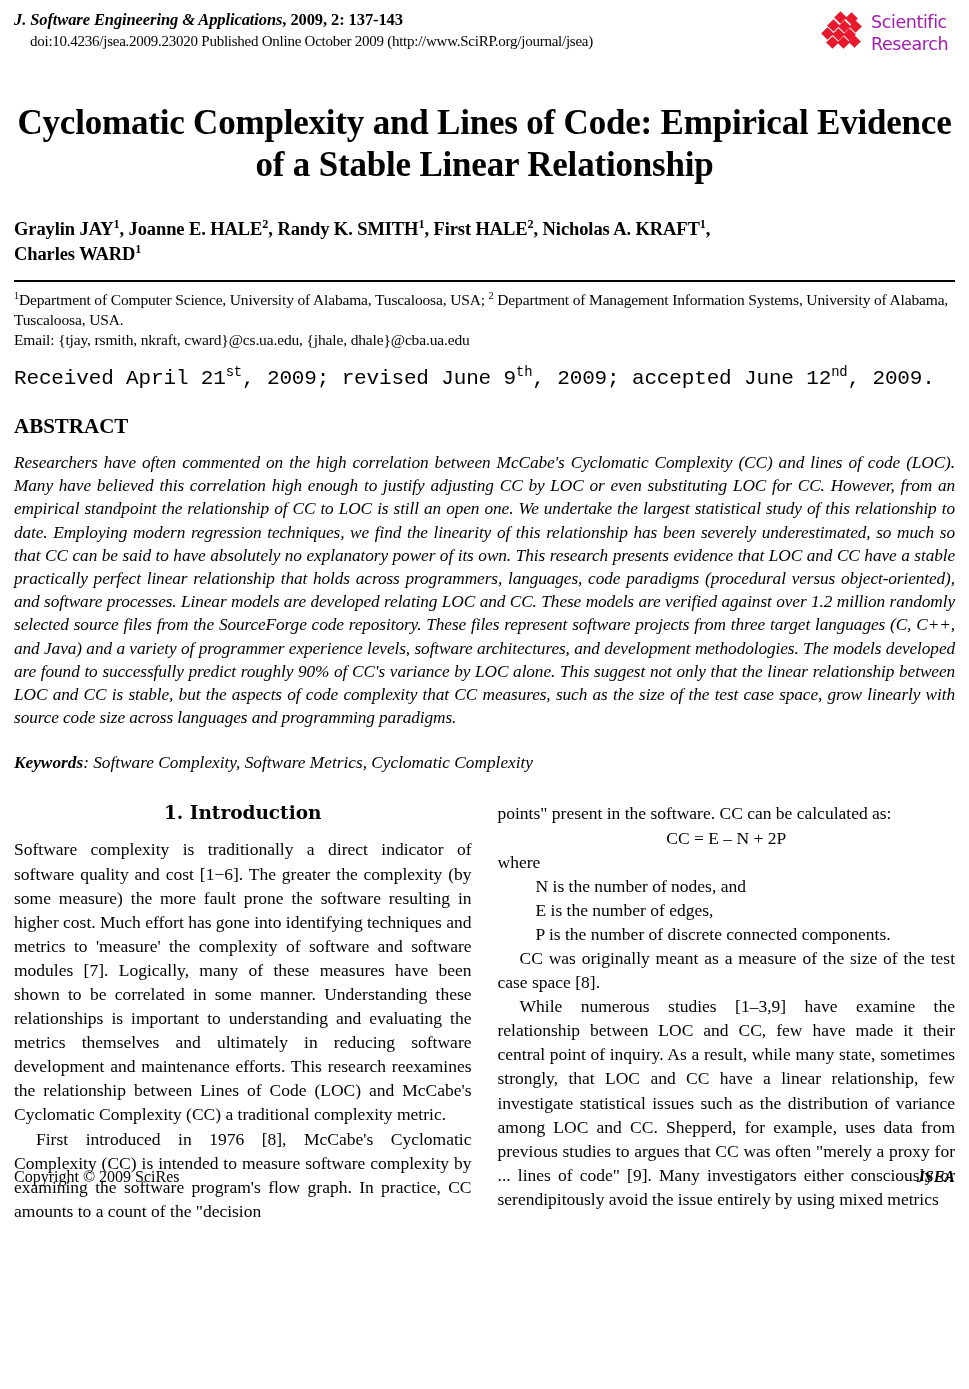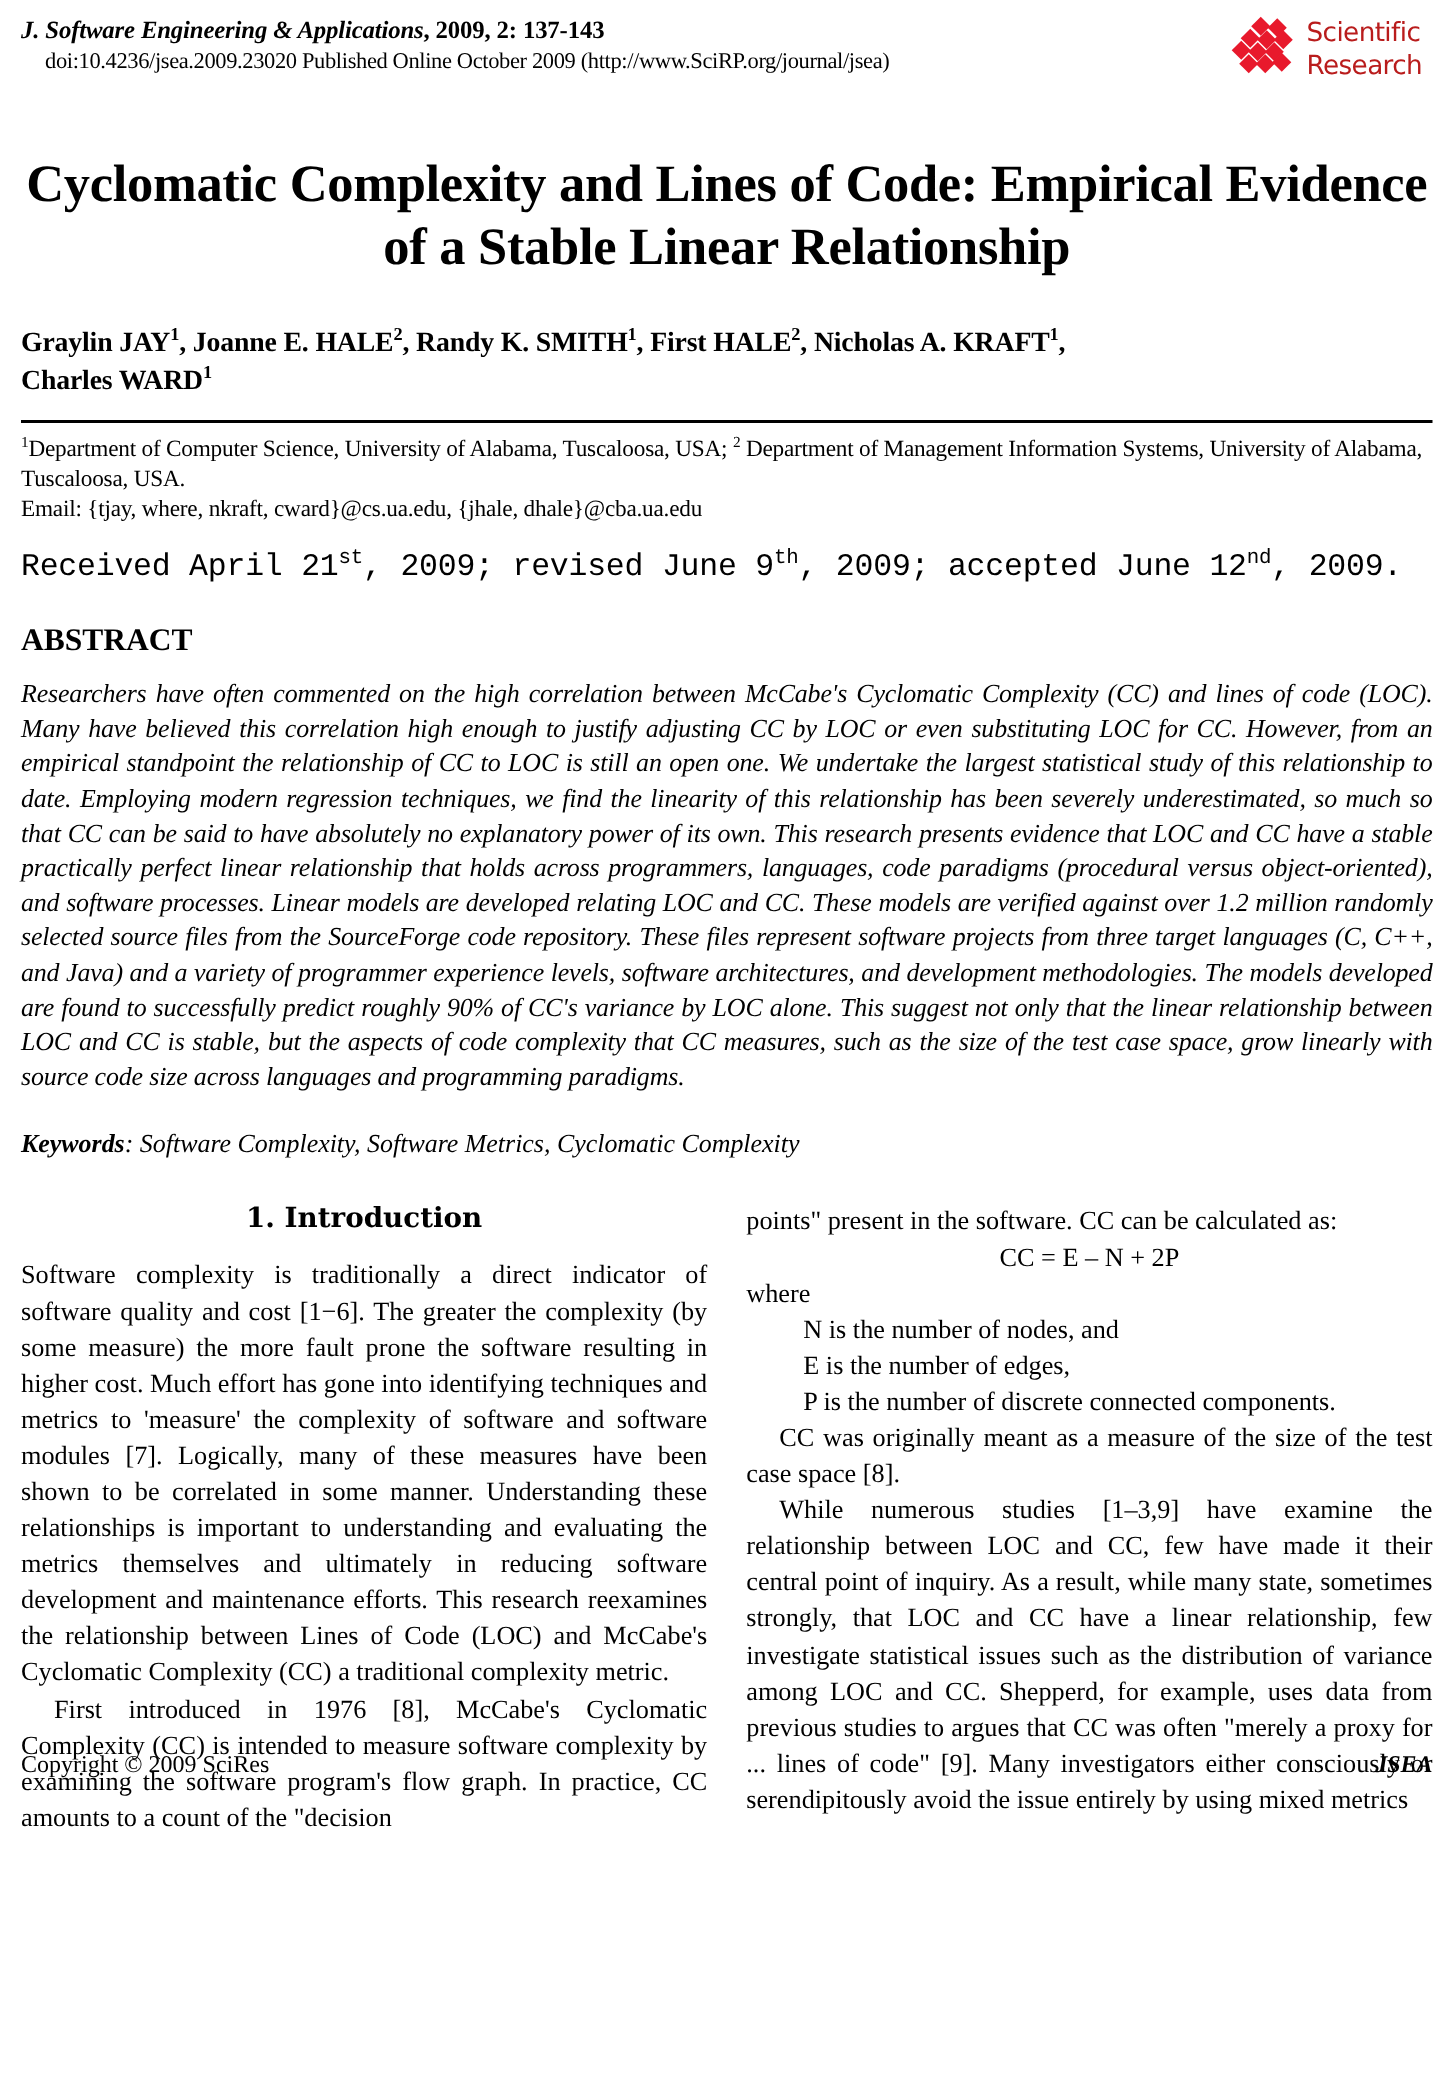--- a/index.html
+++ b/index.html
@@ -78,21 +78,21 @@
     background: #e8192c;
     transform: rotate(45deg);
   }
   .logo-words {
     position: absolute;
     left: 48px;
     top: 0px;
     font-family: "DejaVu Sans", sans-serif;
     font-size: 17.5px;
     line-height: 22px;
-    color: #b91c1c;
+    color: #a21caf;
     letter-spacing: -0.4px;
   }
 
   
   .title {
     margin-top: 40px;
     font-family: "Liberation Serif", serif;
     font-weight: bold;
     font-size: 35px;
     line-height: 42px;
@@ -261,21 +261,21 @@
 
   <div class="authors">
     <span><span>Graylin JAY</span><sup>1</sup></span><span><span>, Joanne E. HALE</span><sup>2</sup></span><span><span>, Randy K. SMITH</span><sup>1</sup></span><span><span>, First HALE</span><sup>2</sup></span><span><span>, Nicholas A. KRAFT</span><sup>1</sup></span><span>,</span><br>
     <span><span>Charles WARD</span><sup>1</sup></span>
   </div>
 
   <hr class="rule">
 
   <div class="affil">
     <p><sup>1</sup><span>Department of Computer Science, University of Alabama, Tuscaloosa, USA; </span><sup>2</sup><span> Department of Management Information Systems, University of Alabama, Tuscaloosa, USA.</span></p>
-    <p>Email: {tjay, where, nkraft, cward}@cs.ua.edu, {jhale, dhale}@cba.ua.edu</p>
+    <p>Email: {tjay, rsmith, nkraft, cward}@cs.ua.edu, {jhale, dhale}@cba.ua.edu</p>
   </div>
 
   <div class="received"><span>Received April 21</span><sup>st</sup><span>, 2009; revised June 9</span><sup>th</sup><span>, 2009; accepted June 12</span><sup>nd</sup><span>, 2009.</span></div>
 
   <div class="abstract-heading">ABSTRACT</div>
   <div class="abstract-body">Researchers have often commented on the high correlation between McCabe's Cyclomatic Complexity (CC) and lines of code (LOC). Many have believed this correlation high enough to justify adjusting CC by LOC or even substituting LOC for CC. However, from an empirical standpoint the relationship of CC to LOC is still an open one. We undertake the largest statistical study of this relationship to date. Employing modern regression techniques, we find the linearity of this relationship has been severely underestimated, so much so that CC can be said to have absolutely no explanatory power of its own. This research presents evidence that LOC and CC have a stable practically perfect linear relationship that holds across programmers, languages, code paradigms (procedural versus object-oriented), and software processes. Linear models are developed relating LOC and CC.   These models are verified against over 1.2 million randomly selected source files from the SourceForge code repository. These files represent software projects from three target languages (C, C++, and Java) and a variety of programmer experience levels, software architectures, and development methodologies. The models developed are found to successfully predict roughly 90% of CC's variance by LOC alone. This suggest not only that the linear relationship between LOC and CC is stable, but the aspects of code complexity that CC measures, such as the size of the test case space, grow linearly with source code size across    languages and programming paradigms.</div>
 
   <div class="keywords"><b>Keywords</b><span>: </span><span>Software Complexity, Software Metrics, Cyclomatic Complexity</span></div>
 
   <div class="columns">

